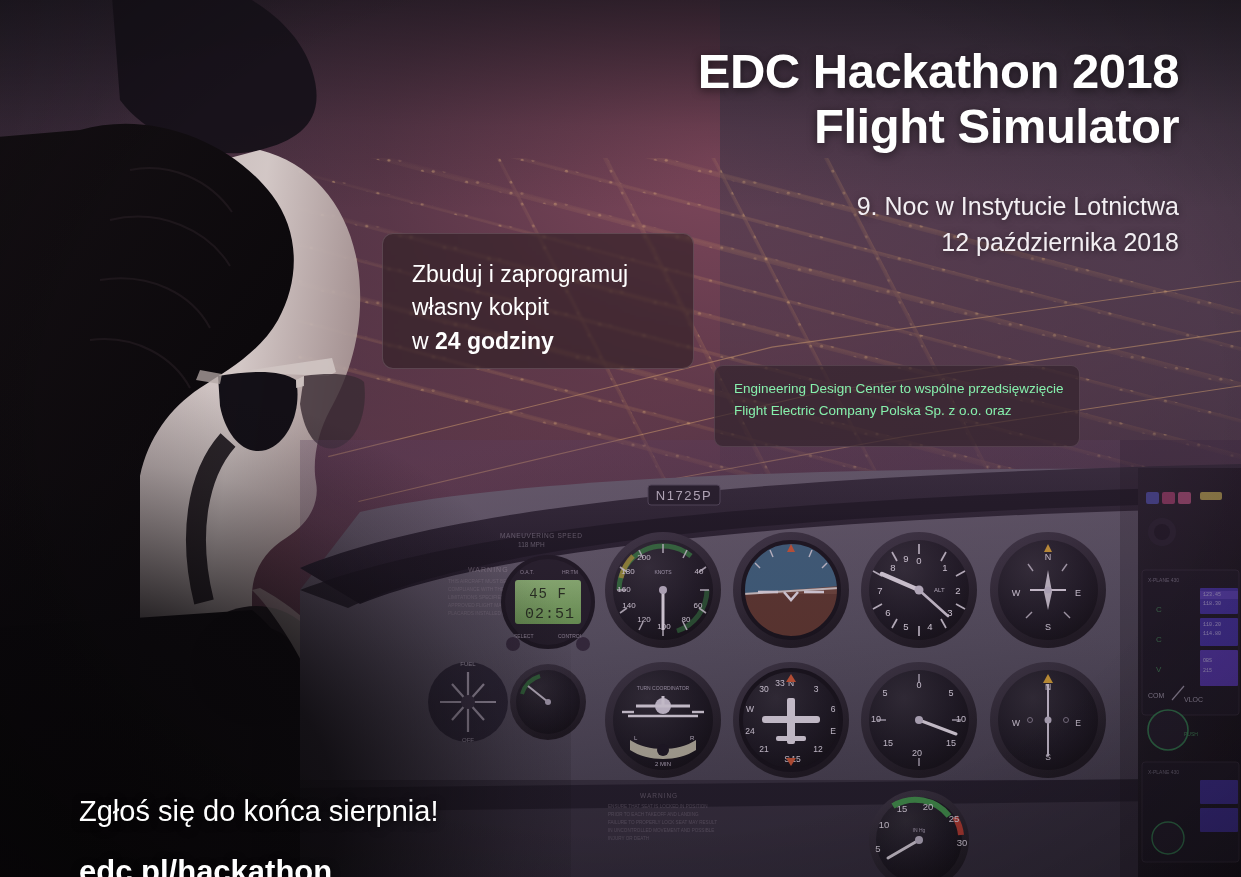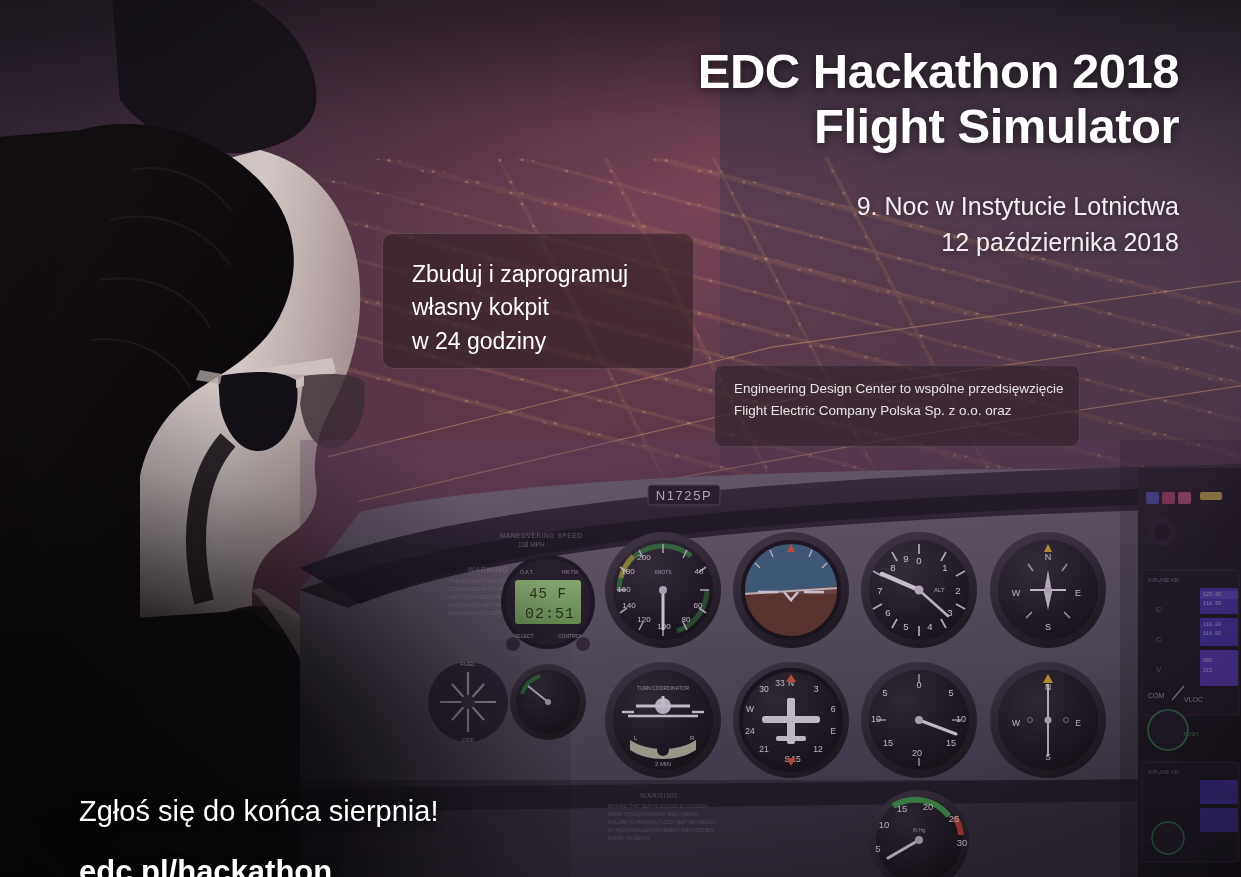--- a/index.html
+++ b/index.html
@@ -84,31 +84,31 @@
     width:312px; height:136px;
     box-sizing:border-box;
     padding:24px 26px 0 29px;
     border-radius:11px;
     background:rgba(46,31,36,0.62);
     border:1px solid rgba(150,128,140,0.34);
     color:#ffffff;
     font-size:23px; line-height:1.45;
     backdrop-filter:blur(1px);
   }
-  .callout b{font-weight:normal;text-align:right;}
+  .callout b{font-weight:bold;text-align:right;}
 
   .infobox{
     position:absolute; left:714px; top:365px;
     width:366px; height:82px;
     box-sizing:border-box;
     padding:12px 16px 0 19px;
     border-radius:9px;
     background:rgba(52,36,46,0.72);
     border:1px solid rgba(150,128,142,0.26);
-    color:#e5e5e5;
+    color:#86efac;
     font-size:13.5px; line-height:1.62;
   }
   .infobox span{display:block; white-space:nowrap;}
 
   .cta{
     position:absolute; left:79px; top:794px;
     color:#ffffff;
     text-shadow:0 2px 9px rgba(0,0,0,0.75);
   }
   .cta .cta-line{font-size:29px; line-height:1.22; font-weight:normal;}

